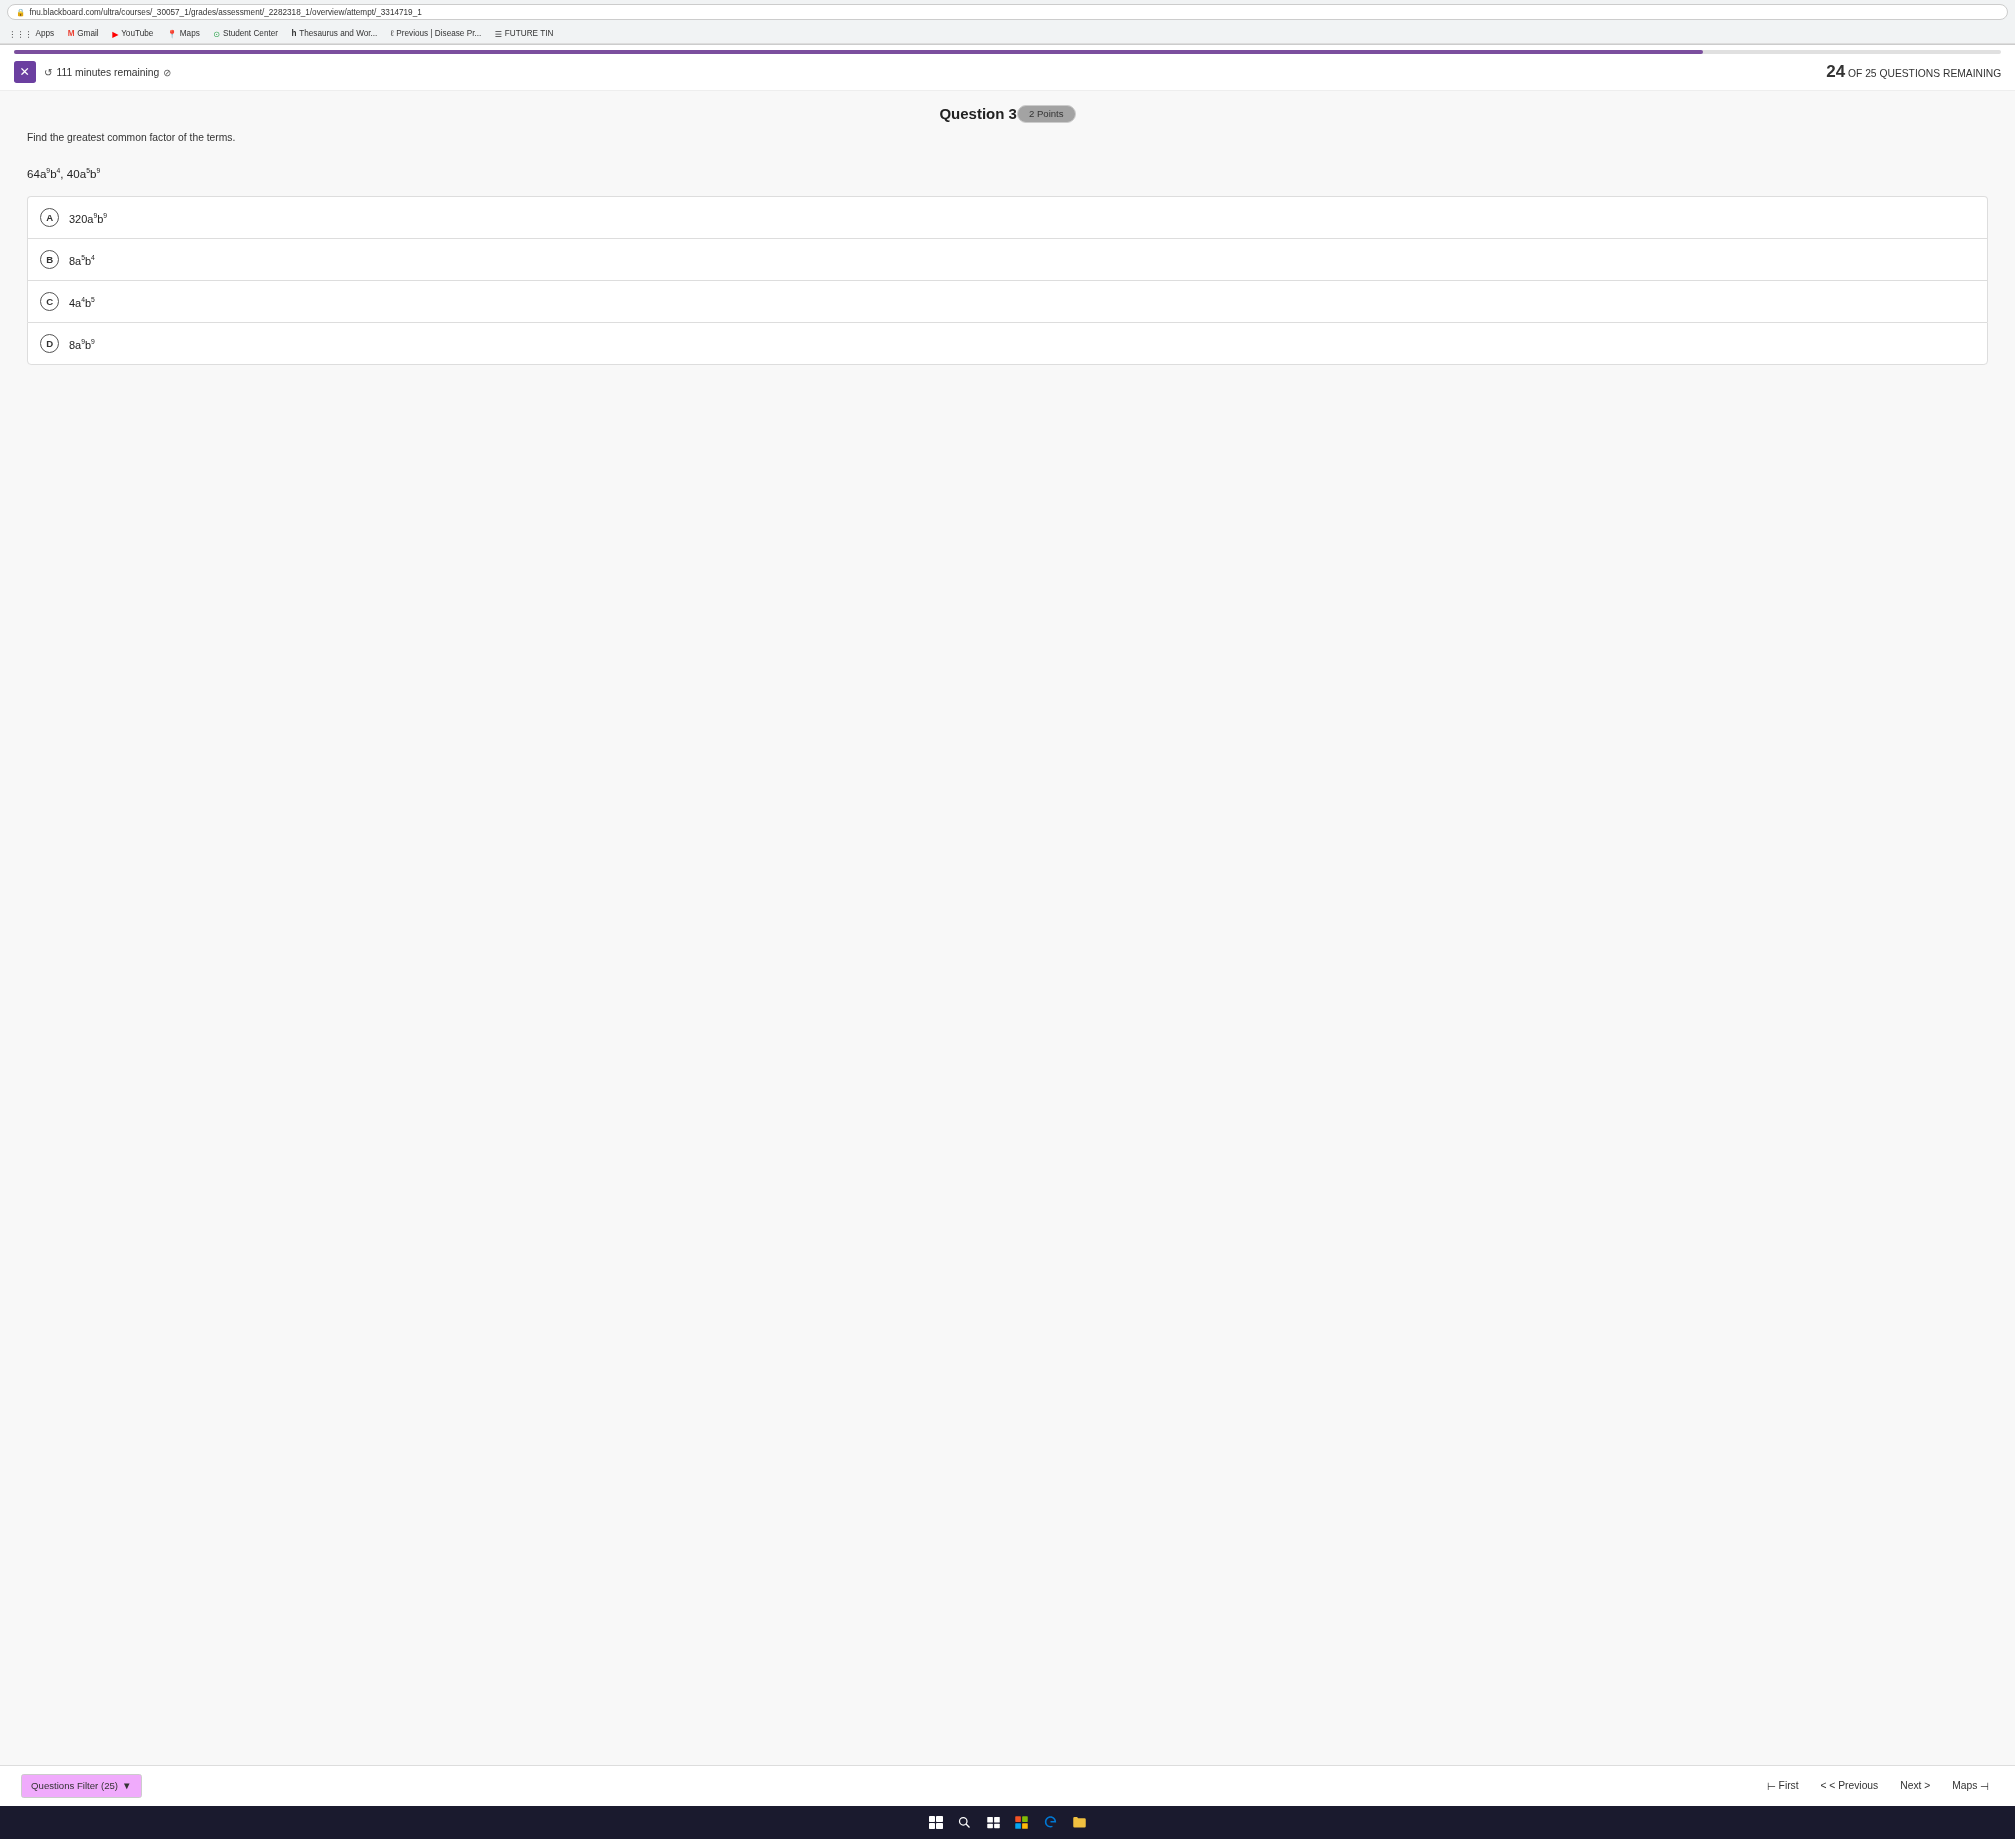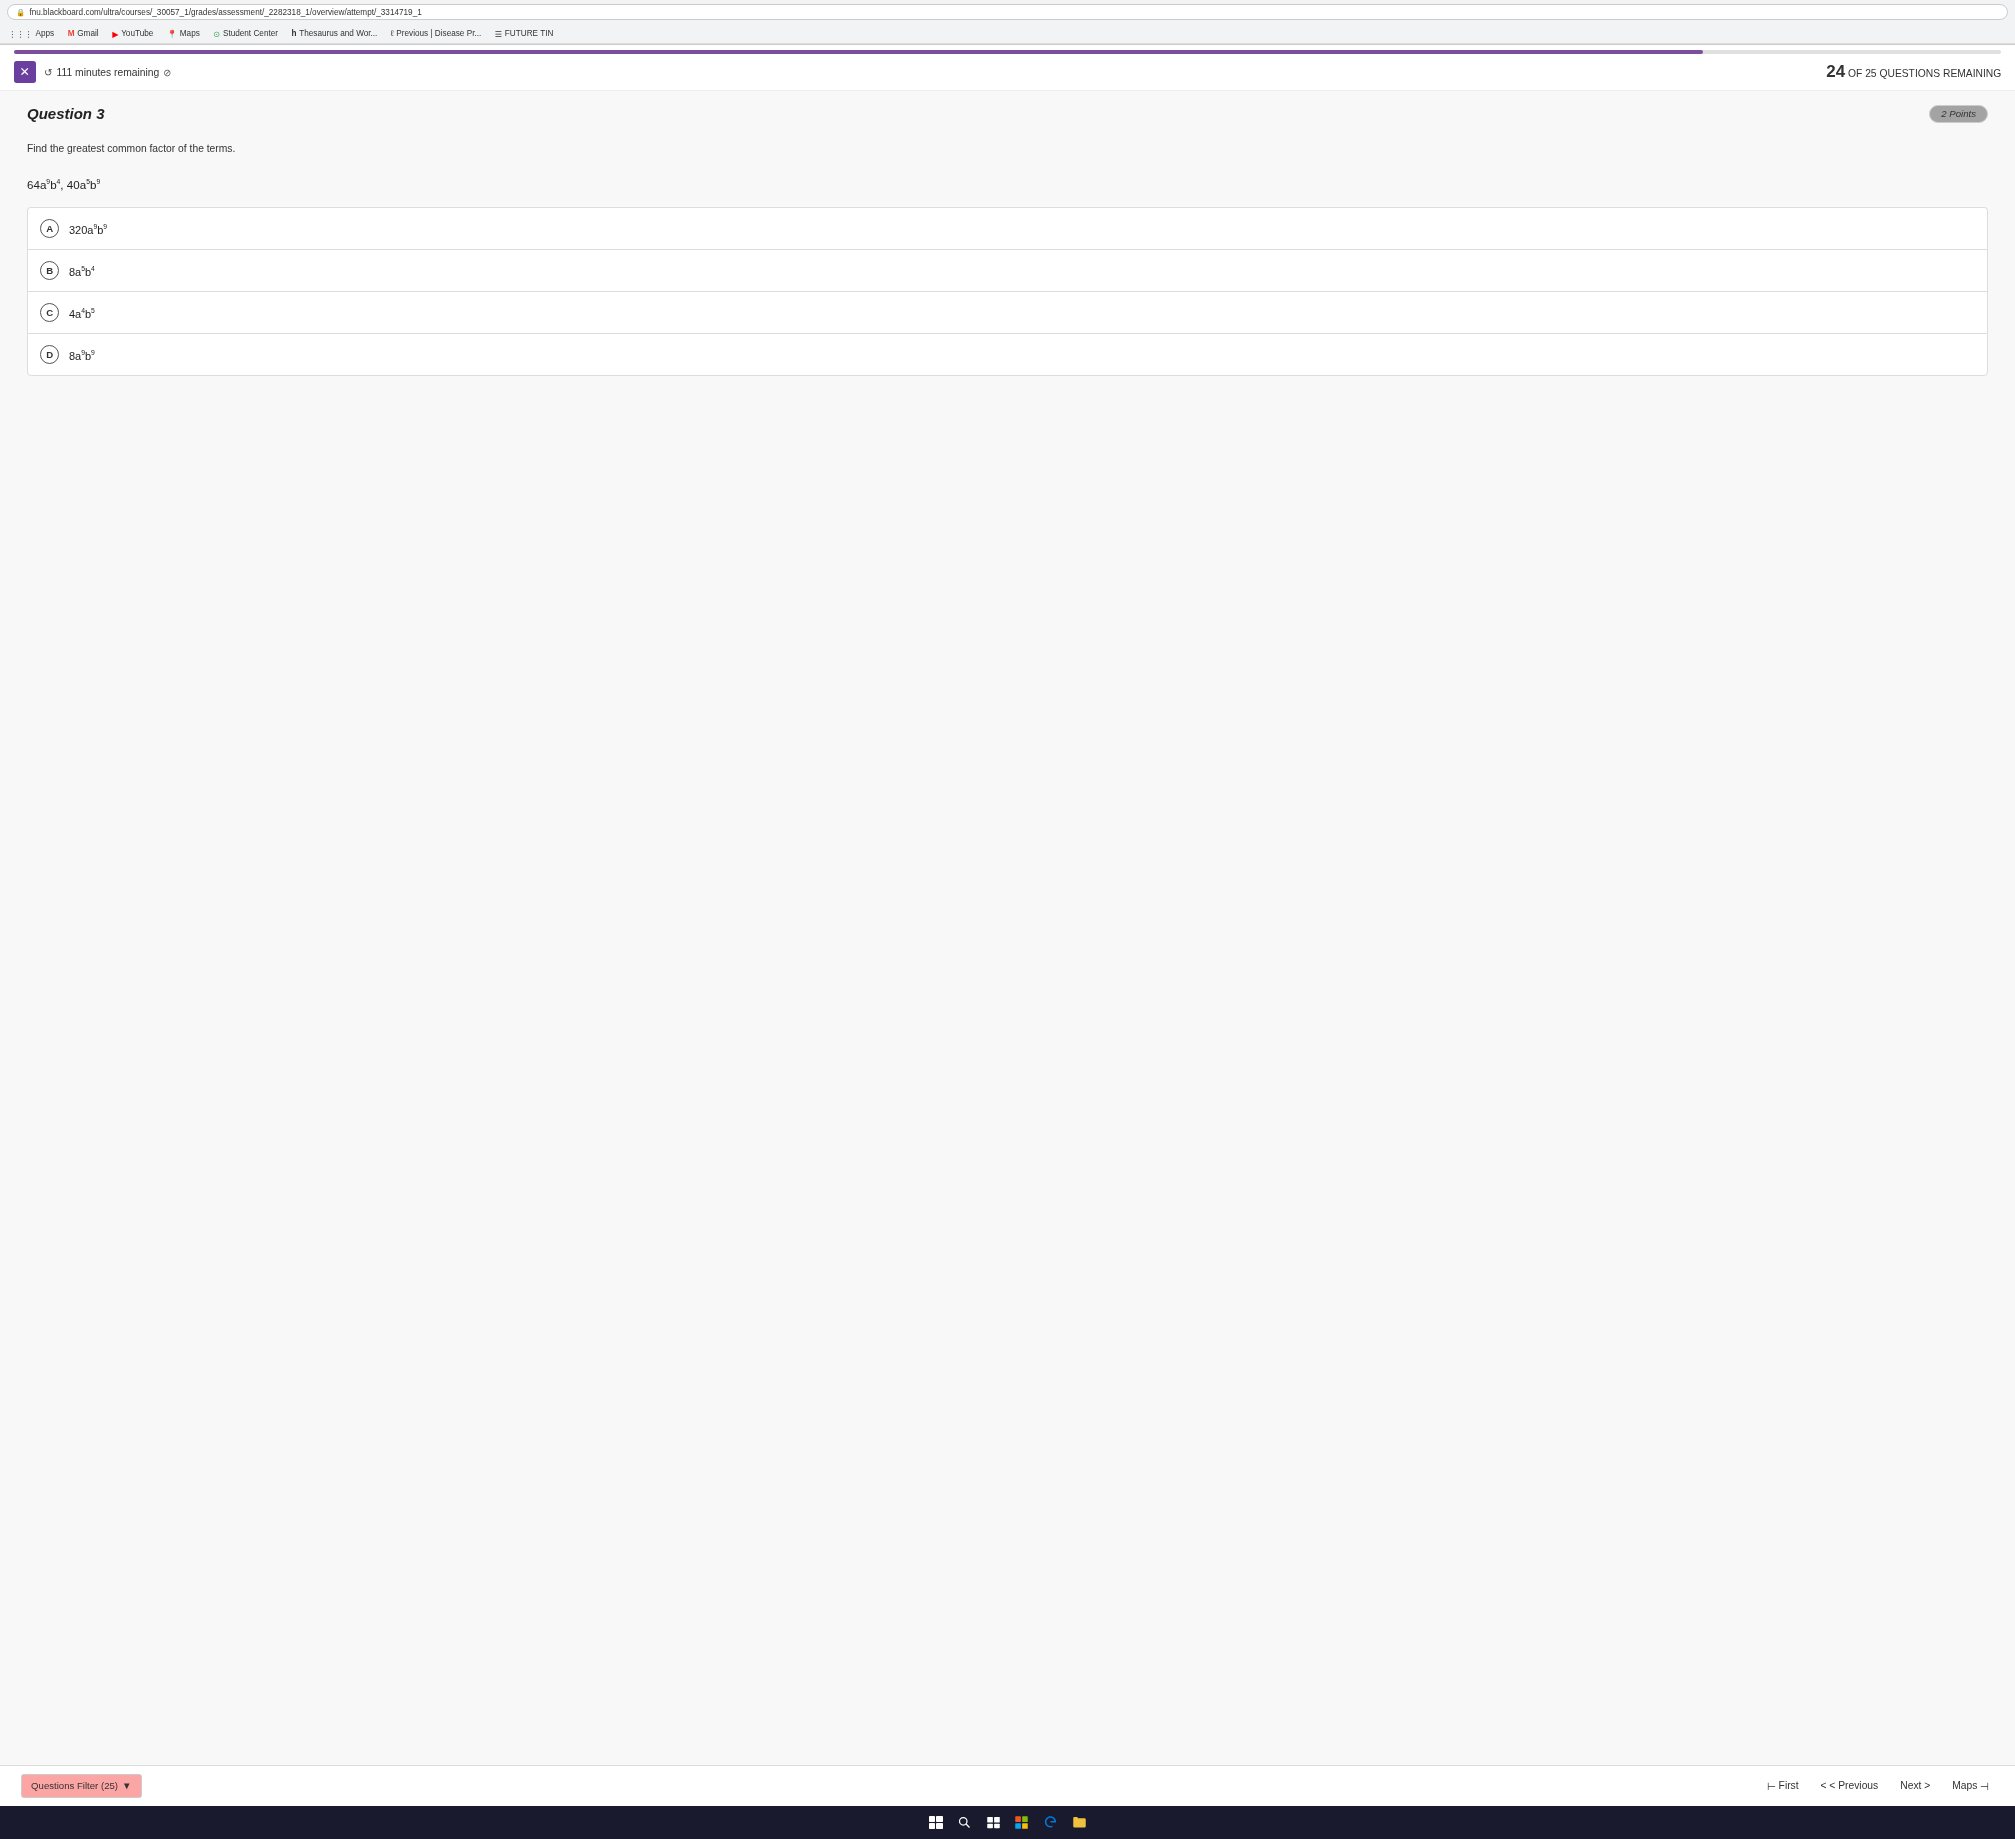--- a/index.html
+++ b/index.html
@@ -122,24 +122,23 @@
 
     
     .quiz-content {
       padding: 13.7px 27px;
       flex: 1;
       background: #f8f8f8;
     }
 
     .question-header {
       display: flex;
-      justify-content: space-between;
+      justify-content: center;
       align-items: flex-start;
-      margin-bottom: 20px;
-      font-style: italic;
+      margin-bottom: 9px;
     }
     .question-title {
       font-size: 15px;
       font-weight: bold;
       color: #222;
     }
     .points-badge {
       border: 0.7px solid #ccc;
       border-radius: 13.7px;
       padding: 2.7px 11px;
@@ -218,21 +217,21 @@
       align-items: center;
       justify-content: space-between;
       padding: 8.2px 20.5px;
       background: #fff;
       border-top: 0.7px solid #ddd;
     }
     .filter-btn {
       display: flex;
       gap: 4.1px;
       border: 0.7px solid #ccc;
-      background: #fca5a5;
+      background: #f0abfc;
       padding: 5.5px 9.6px;
       border-radius: 2.7px;
       font-size: 9.6px;
       cursor: pointer;
       color: #333;
     }
     .nav-buttons {
       display: flex;
       align-items: center;
       gap: 11px;

